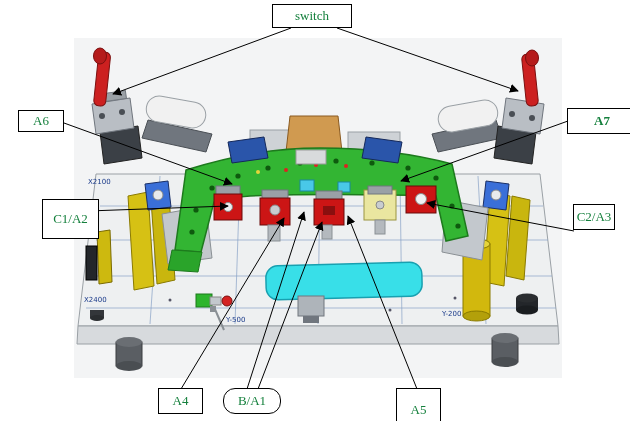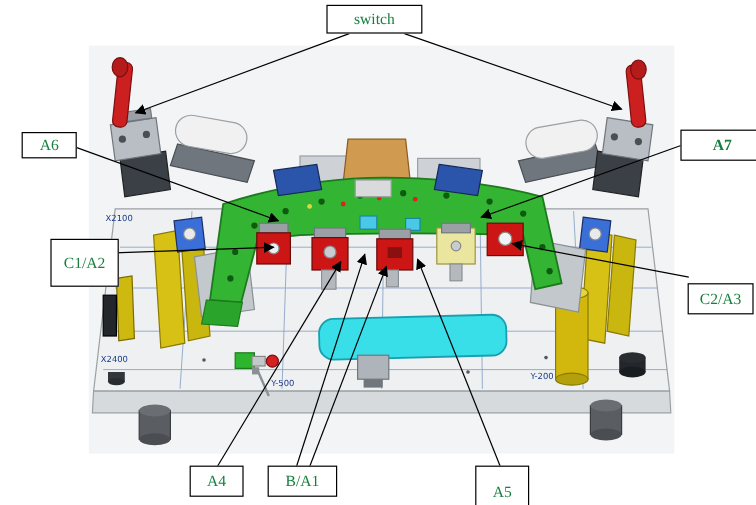--- a/index.html
+++ b/index.html
@@ -10,23 +10,23 @@
   .cad{position:absolute;left:0;top:0;width:630px;height:421px;}
   .callout{
     position:absolute;background:#fff;border:1px solid #000;
     display:flex;align-items:center;justify-content:center;
     font-size:13px;color:#15803d;box-sizing:border-box;white-space:nowrap;
   }
   .lbl-switch{left:272px;top:4px;width:80px;height:24px;}
   .lbl-a6{left:18px;top:110px;width:46px;height:22px;}
   .lbl-c1a2{left:3px;top:199px;width:57px;height:40px;margin-left:39px;}
   .lbl-a7{left:567px;top:108px;width:70px;height:26px;font-weight:bold;}
-  .lbl-c2a3{left:573px;top:236px;width:55px;height:26px;}
+  .lbl-c2a3{left:573px;top:204px;width:42px;height:26px;}
   .lbl-a4{left:158px;top:388px;width:45px;height:26px;}
-  .lbl-ba1{left:223px;top:388px;width:58px;height:26px;}
+  .lbl-ba1{left:223px;top:388px;width:58px;height:26px;border-radius:12px;}
   .lbl-a5{left:396px;top:388px;width:45px;height:44px;}
   .marking{font-family:"DejaVu Sans",sans-serif;font-size:7px;fill:#1a3a8a;}
 </style>
 </head>
 <body>
 
 <div class="stage">
 
   <svg class="cad" viewBox="0 0 630 421">
     <defs>

